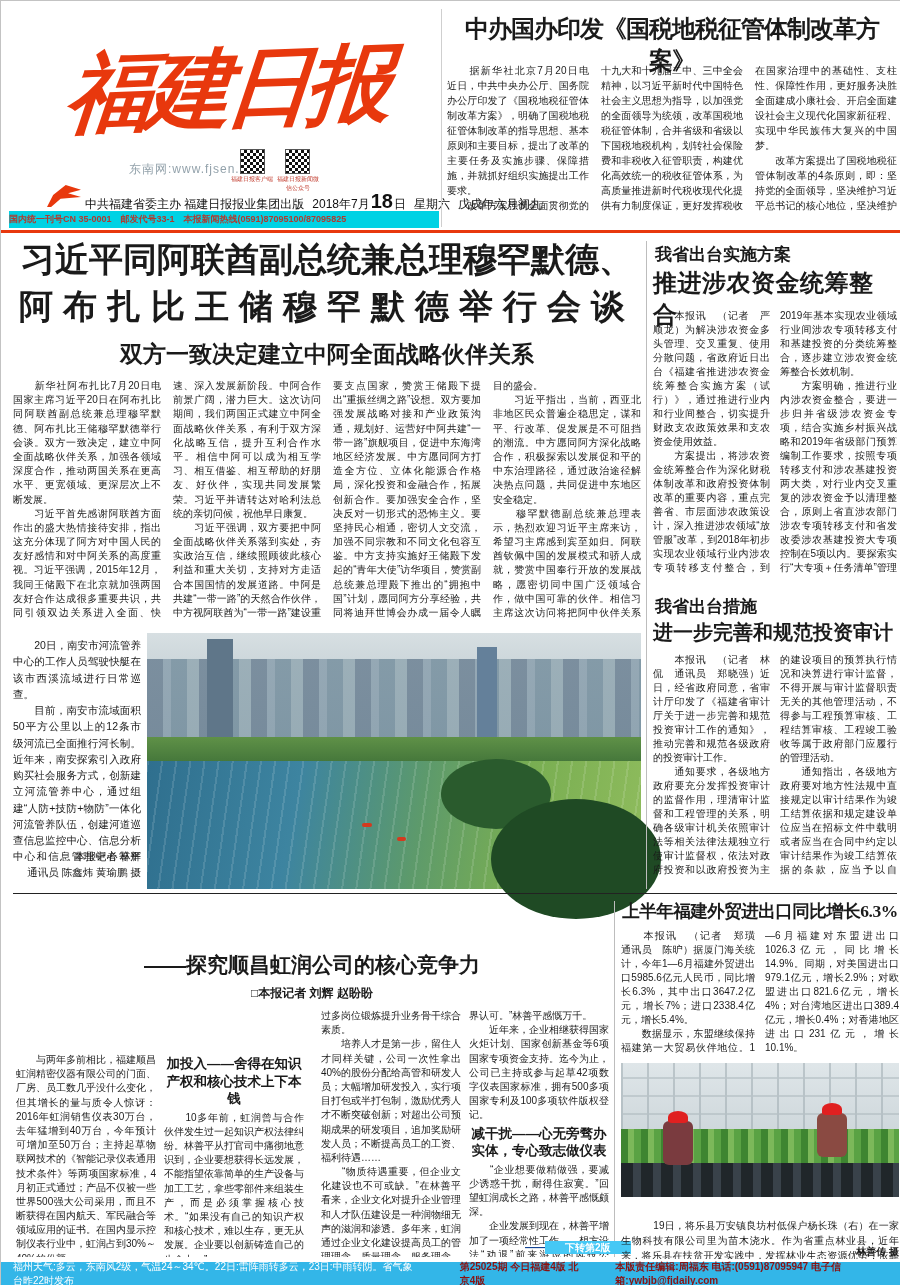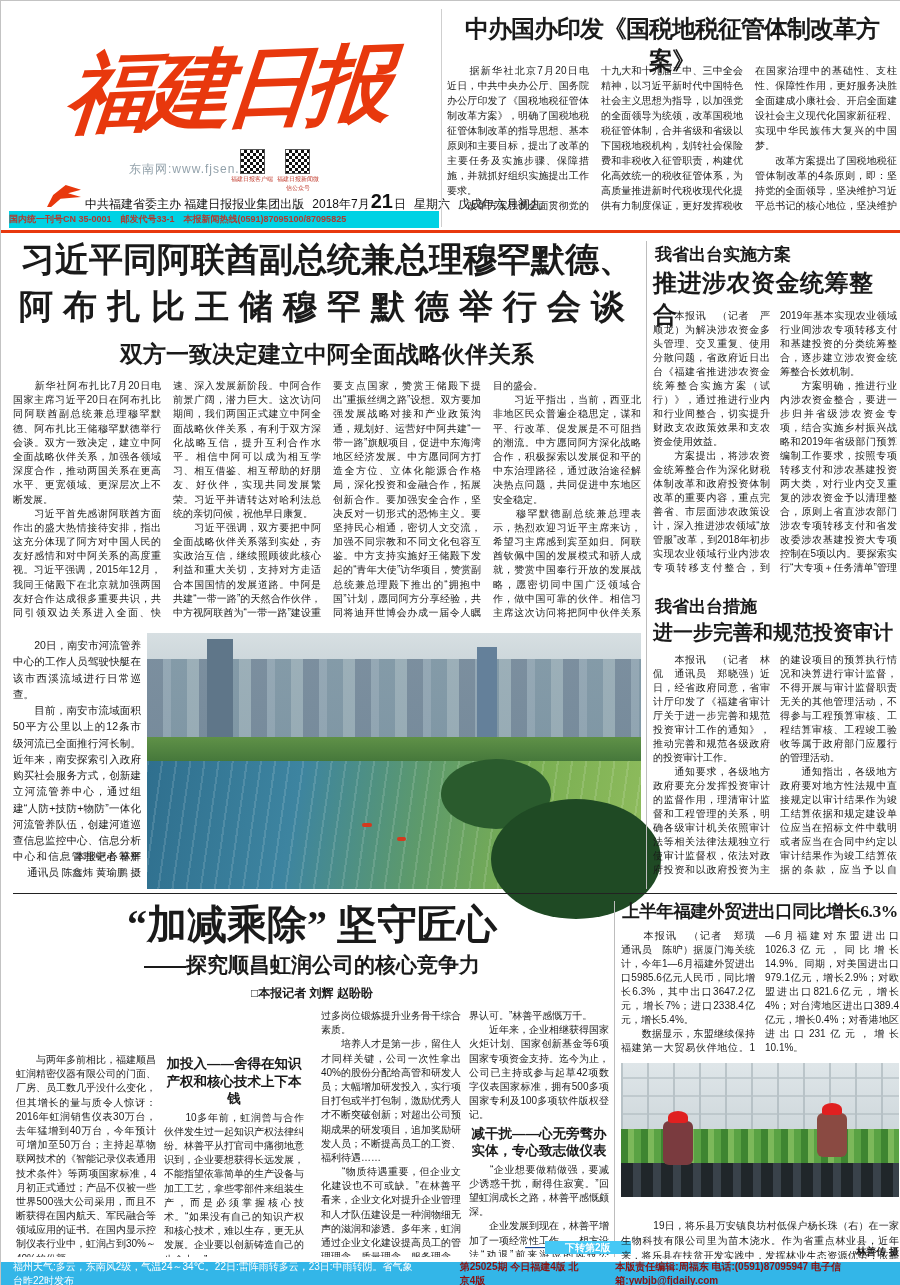--- a/index.html
+++ b/index.html
@@ -127,21 +127,21 @@
 <div class="page">
 
   <div class="abs calli">福建日报</div>
   <div class="abs website">东南网:www.fjsen.com</div>
   <div class="abs qr qr1"></div>
   <div class="abs qr qr2"></div>
   <div class="abs qrlabel ql1">福建日报客户端</div>
   <div class="abs qrlabel ql2">福建日报新闻微信公众号</div>
   <div class="abs flag"></div>
   <div class="abs publine">
-    <span>中共福建省委主办  福建日报报业集团出版</span><span style="margin-right:0">2018年7月</span><span class="bigday">21</span><span>日</span><span>星期六</span><span>戊戌年六月初九</span>
+    <span>中共福建省委主办  福建日报报业集团出版</span><span style="margin-right:0">2018年7月</span><span class="bigday">18</span><span>日</span><span>星期六</span><span>戊戌年六月初九</span>
   </div>
   <div class="abs issuebar">国内统一刊号CN 35-0001　邮发代号33-1　本报新闻热线(0591)87095100/87095825</div>
   <div class="abs vrule-mast"></div>
   <div class="abs redrule"></div>
 
   <div class="abs tax-head serif">中办国办印发《国税地税征管体制改革方案》</div>
   <div class="abs tax-body just pre clip">　　据新华社北京7月20日电　近日，中共中央办公厅、国务院办公厅印发了《国税地税征管体制改革方案》，明确了国税地税征管体制改革的指导思想、基本原则和主要目标，提出了改革的主要任务及实施步骤、保障措施，并就抓好组织实施提出工作要求。
 　　改革方案强调全面贯彻党的十九大和十九届二中、三中全会精神，以习近平新时代中国特色社会主义思想为指导，以加强党的全面领导为统领，改革国税地税征管体制，合并省级和省级以下国税地税机构，划转社会保险费和非税收入征管职责，构建优化高效统一的税收征管体系，为高质量推进新时代税收现代化提供有力制度保证，更好发挥税收在国家治理中的基础性、支柱性、保障性作用，更好服务决胜全面建成小康社会、开启全面建设社会主义现代化国家新征程、实现中华民族伟大复兴的中国梦。
 　　改革方案提出了国税地税征管体制改革的4条原则，即：坚持党的全面领导，坚决维护习近平总书记的核心地位，坚决维护以习近平同志为核心的党中央权威和集中统一领导，把加强党的全面领导贯穿国税地税征管体制改革各方面和全过程，确保改革始终沿着正确方向推进。坚持为民便民利民，以纳税人和缴费人为中心，推进办税和缴费便利化改革，从根本上解决“两头跑”“两头查”等问题，切实维护纳税人和缴费人合法权益，降低纳税和缴费成本，促进优化营商环境，建设人民满意的服务型税务机关，使人民有更多获得感。坚持优化高效统一，调整优化税务机构职能和资源配置，增强政策透明度和执法统一性，统一税收、社会保险费、非税收入征管服务标准，促进现代化经济体系建设和经济高质量发展。坚持依法协同稳妥，深入贯彻全面依法治国要求，坚持改革和法治相统一、相促进，更好发挥中央和地方两个积极性，实现国税地税机构事合、人合、力合、心合，做到干部队伍稳定、职责平稳划转、工作稳妥推进、社会效应良好。</div>
 
@@ -195,21 +195,20 @@
   <div class="abs audit-kick">我省出台措施</div>
   <div class="abs audit-head serif">进一步完善和规范投资审计</div>
   <div class="abs audit-body just pre clip">　　本报讯　（记者　林侃　通讯员　郑晓强）近日，经省政府同意，省审计厅印发了《福建省审计厅关于进一步完善和规范投资审计工作的通知》，推动完善和规范各级政府的投资审计工作。
 　　通知要求，各级地方政府要充分发挥投资审计的监督作用，理清审计监督和工程管理的关系，明确各级审计机关依照审计法等相关法律法规独立行使审计监督权，依法对政府投资和以政府投资为主的建设项目的预算执行情况和决算进行审计监督，不得开展与审计监督职责无关的其他管理活动，不得参与工程预算审核、工程结算审核、工程竣工验收等属于政府部门应履行的管理活动。
 　　通知指出，各级地方政府要对地方性法规中直接规定以审计结果作为竣工结算依据和规定建设单位应当在招标文件中载明或者应当在合同中约定以审计结果作为竣工结算依据的条款，应当予以自查、清理取消。今后制定和批准制度文件，不得直接规定审计结果应当作为竣工结算的依据，不得规定建设单位应当在招标文件中载明或者在合同中约定以审计结果作为竣工结算的依据，但可以规定建设单位可在招标文件中载明或者在合同中约定以审计结果作为竣工结算的依据。
 　　通知提出，各级地方政府、各有关部门和单位应当支持审计机关全面开展大数据审计工作，及时、准确、完整地提供同本单位本系统履行职责相关的资料和电子数据，按照审计机关大数据审计需求，实现数据共享。同时，要求各级审计机关应合理确定投资审计工作重点，充分运用大数据审计等先进技术方法，提高投资审计质量和效率，应按照国家相关规定，依法使用数据，确保数据的安全。</div>
 
   <div class="abs blackrule"></div>
   <div class="abs vrule-bot"></div>
 
-  <div class="abs craft-head serif">“加减乘除” 坚守匠心</div>
   <div class="abs craft-sub">——探究顺昌虹润公司的核心竞争力</div>
   <div class="abs craft-by">□本报记者 刘辉 赵盼盼</div>
   <div class="abs ccol c1 just pre clip">　　与两年多前相比，福建顺昌虹润精密仪器有限公司的门面、厂房、员工数几乎没什么变化，但其增长的量与质令人惊讶：2016年虹润销售仪表30万台，去年猛增到40万台，今年预计可增加至50万台；主持起草物联网技术的《智能记录仪表通用技术条件》等两项国家标准，4月初正式通过；产品不仅被一些世界500强大公司采用，而且不断获得在国内航天、军民融合等领域应用的证书。在国内显示控制仪表行业中，虹润占到30%～40%的份额。
 　　企业实现爆发性增长，这得益于虹润拥有核心技术、知识产权和过硬产品。董事长林善平说，省委提出以高质量发展实现赶超，虹润的实践证明，要实现赶超，首先要有高质量，而高质量，要求企业必须有自己的核心技术。
 　　创办20余年来，虹润专注做仪表，坚守实业初心与匠心，认真做好“加减乘除”。</div>
   <div class="abs ccol c2 clip">
     <div class="subhead">加投入——舍得在知识产权和核心技术上下本钱</div>
     <div class="just pre">　　10多年前，虹润曾与合作伙伴发生过一起知识产权法律纠纷。林善平从打官司中痛彻地意识到，企业要想获得长远发展，不能指望依靠简单的生产设备与加工工艺，拿些零部件来组装生产，而是必须掌握核心技术。“如果没有自己的知识产权和核心技术，难以生存，更无从发展。企业要以创新铸造自己的生命力。”
 　　从那时起，虹润加大企业投入的最重要部分，就是自主研发——培养研发人才，加大研发投入。
 　　虹润地处顺昌山区，自己培养人才不易，他们就花重金在北京、上海、南京等地成立研发中心，引进浙大、南大、南航等高校院所人才；与上海理工大学合作建立院士专家工作站，引进院士专家团队等，实现了高级研发人才的引进。与此同时，不断输送业务骨干到国外学习，积极参加行业和有关部门组织的学习培训、行业交流，并通</div>

